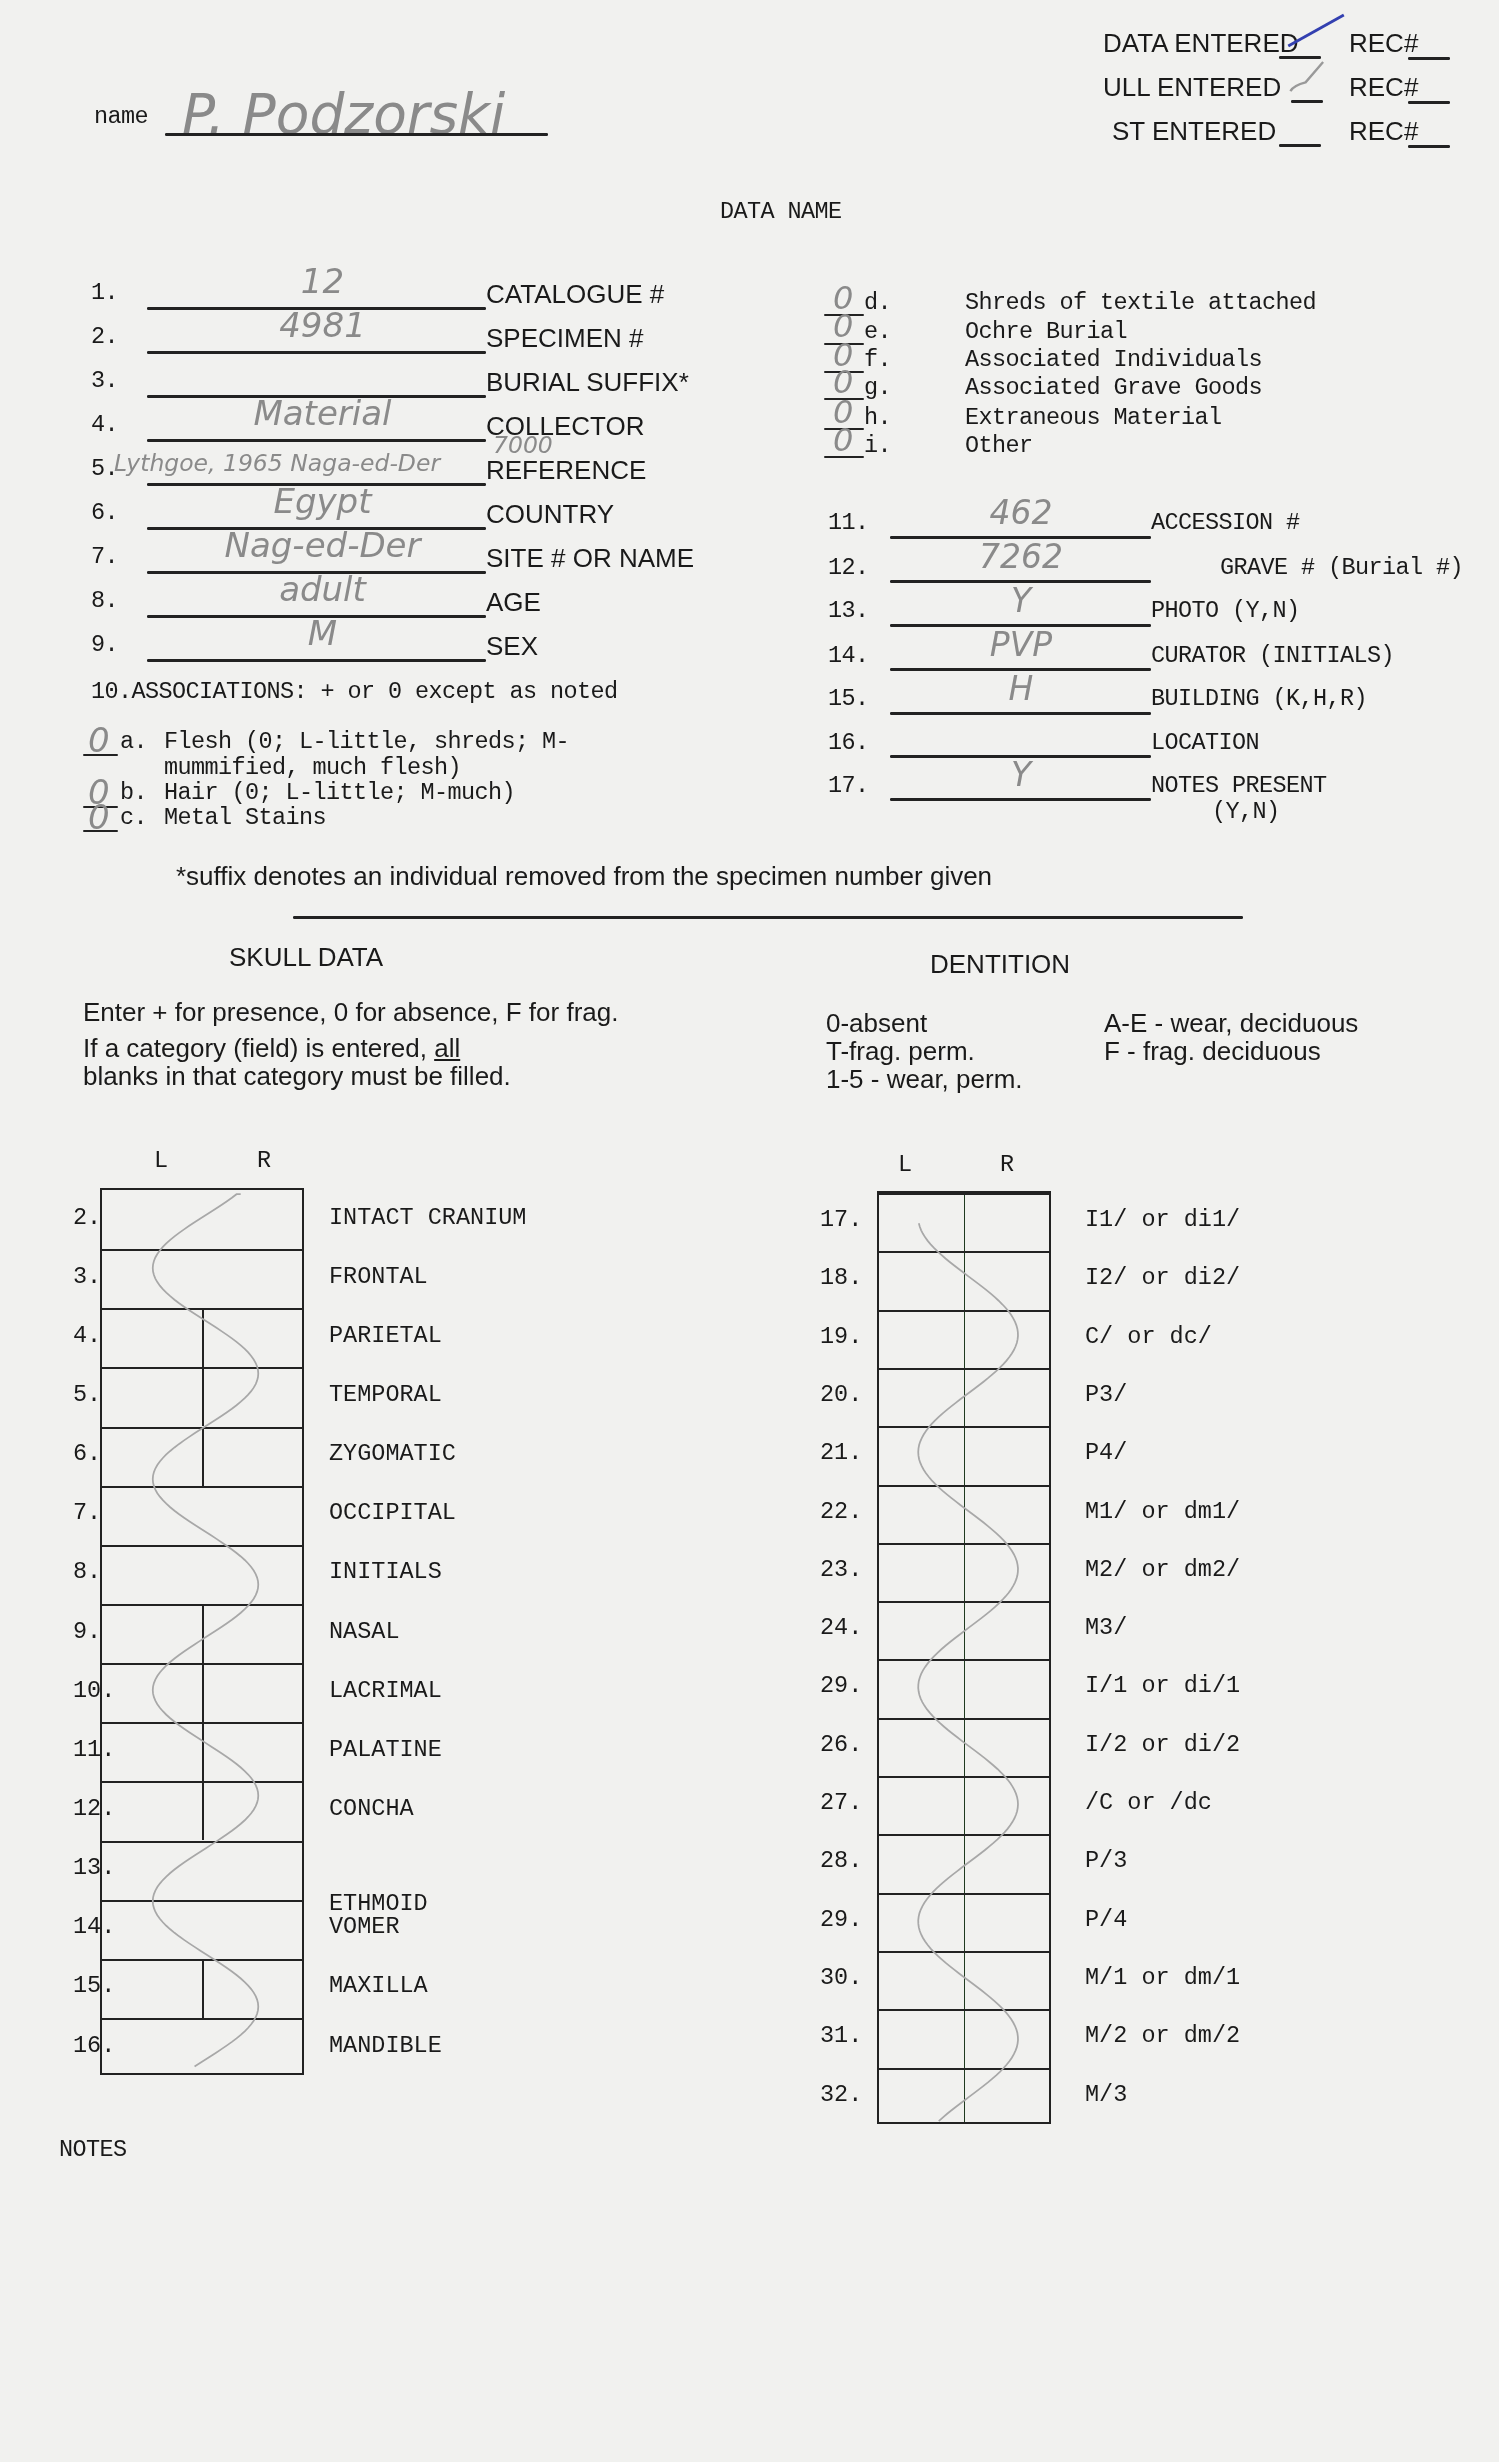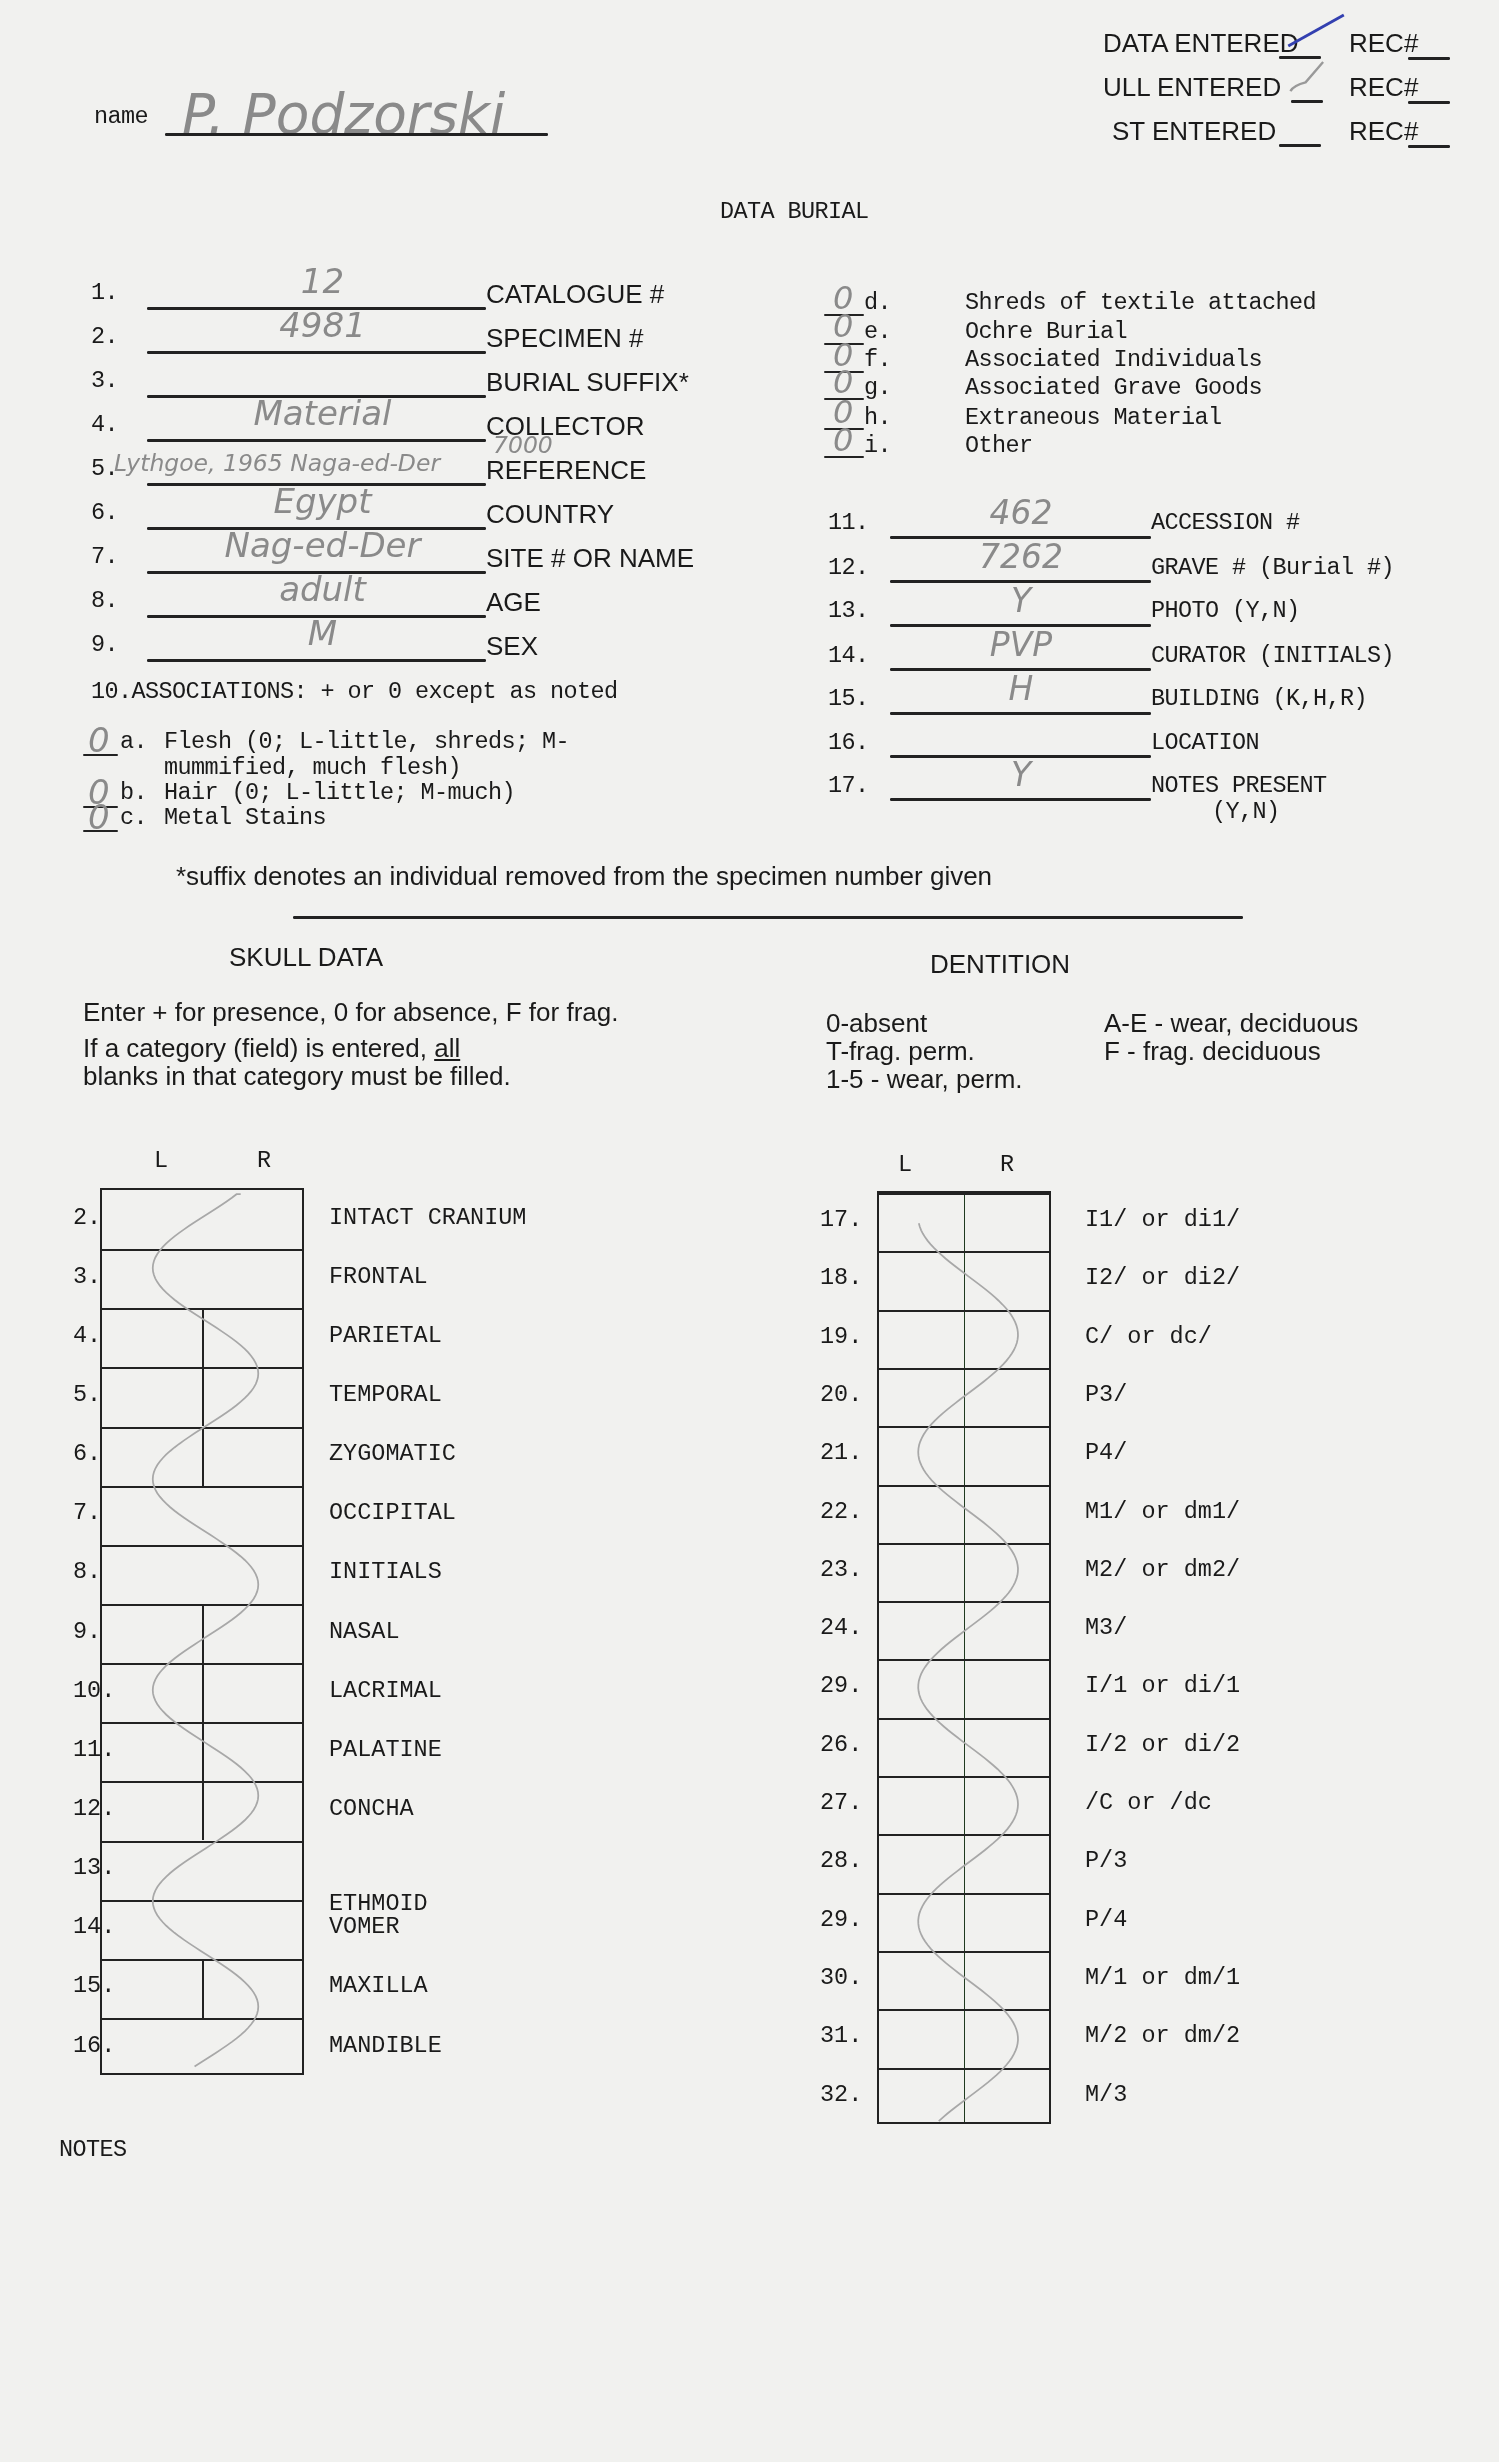--- a/index.html
+++ b/index.html
@@ -50,21 +50,21 @@
       <path d="M5 70 L70 5" stroke="#999" stroke-width="4" fill="none" transform="translate(100,0)"></path>
     </svg>
   <div class="abs condensed" style="left:1349px;top:116px;">REC#</div>
   <div class="line" style="left:1408px;top:145px;width:42px;"></div>
 </div>
 
 <div class="abs type" style="left:94px;top:103px;">name</div>
 <div class="abs hand" style="left:182px;top:82px;font-size:55px;">P. Podzorski</div>
 <div class="line" style="left:165px;top:133px;width:383px;"></div>
 
-<div class="abs type" style="left:720px;top:198px;">DATA BURIAL</div>
+<div class="abs type" style="left:720px;top:198px;">DATA NAME</div>
 
 <div id="left-fields">
     <div class="abs type" style="left:91px;top:279px;">1.</div>
     <div class="line" style="left:147px;top:307px;width:339px;"></div>
     <div class="abs hand" style="left:164px;top:261px;width:317px;text-align:center;font-size:34px;">12</div>
     <div class="abs condensed" style="left:486px;top:279px;">CATALOGUE #</div>
     <div class="abs type" style="left:91px;top:323px;">2.</div>
     <div class="line" style="left:147px;top:351px;width:339px;"></div>
     <div class="abs hand" style="left:164px;top:305px;width:317px;text-align:center;font-size:34px;">4981</div>
     <div class="abs condensed" style="left:486px;top:323px;">SPECIMEN #</div>
@@ -144,21 +144,21 @@
   </div>
 
 <div id="right-fields">
     <div class="abs type" style="left:828px;top:509px;">11.</div>
     <div class="line" style="left:890px;top:536px;width:261px;"></div>
     <div class="abs hand" style="left:892px;top:493px;width:258px;text-align:center;font-size:33px;">462</div>
     <div class="abs type" style="left:1151px;top:509px;">ACCESSION #</div>
     <div class="abs type" style="left:828px;top:554px;">12.</div>
     <div class="line" style="left:890px;top:580px;width:261px;"></div>
     <div class="abs hand" style="left:892px;top:537px;width:258px;text-align:center;font-size:33px;">7262</div>
-    <div class="abs type" style="left:1151px;top:554px;">GRAVE # (Burial #)</div>
+    <div class="abs type" style="left:1220px;top:554px;">GRAVE # (Burial #)</div>
     <div class="abs type" style="left:828px;top:597px;">13.</div>
     <div class="line" style="left:890px;top:624px;width:261px;"></div>
     <div class="abs hand" style="left:892px;top:581px;width:258px;text-align:center;font-size:33px;">Y</div>
     <div class="abs type" style="left:1151px;top:597px;">PHOTO (Y,N)</div>
     <div class="abs type" style="left:828px;top:642px;">14.</div>
     <div class="line" style="left:890px;top:668px;width:261px;"></div>
     <div class="abs hand" style="left:892px;top:625px;width:258px;text-align:center;font-size:33px;">PVP</div>
     <div class="abs type" style="left:1151px;top:642px;">CURATOR (INITIALS)</div>
     <div class="abs type" style="left:828px;top:685px;">15.</div>
     <div class="line" style="left:890px;top:712px;width:261px;"></div>

